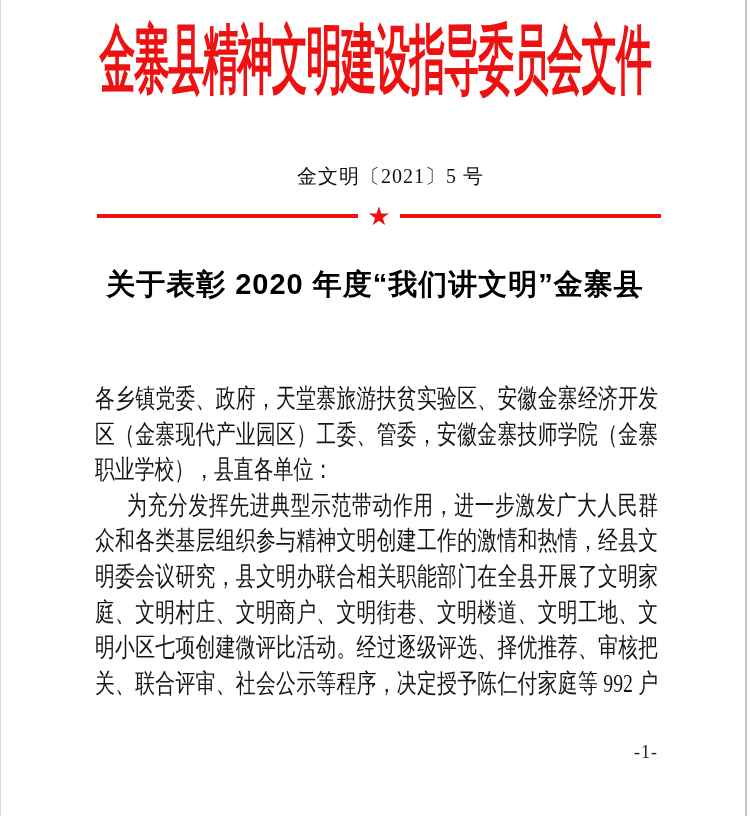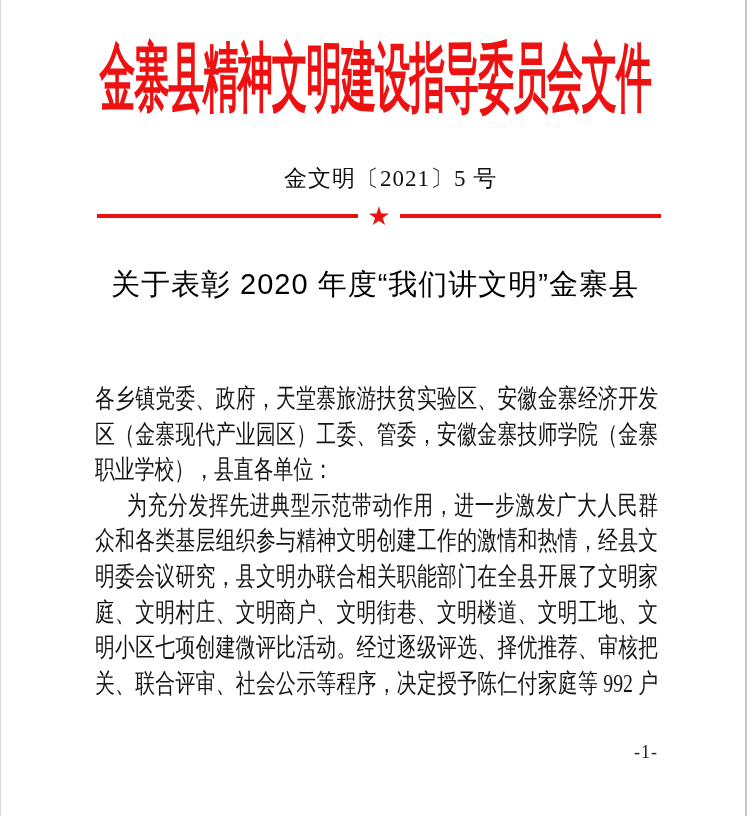--- a/index.html
+++ b/index.html
@@ -27,21 +27,21 @@
     width: 2px; background: var(--edge-gray);
   }
 
   
   .red-header {
     position: absolute;
     left: 0; right: 0;
     top: 36px;
     height: 68px;
     display: flex;
-    align-items: flex-end;
+    align-items: flex-start;
     justify-content: center;
     overflow: visible;
   }
   .red-header .stretch {
     display: inline-block;
     font-family: "Liberation Serif", "DejaVu Serif", serif;
     font-weight: bold;
     font-size: 37px;
     letter-spacing: -1.5px;
     white-space: nowrap;
@@ -49,21 +49,21 @@
     transform: scale(0.97, 2.02);
     transform-origin: center center;
   }
 
   
   .doc-number {
     position: absolute;
     left: 0; right: 0;
     top: 163px;
     text-align: center;
-    font-size: 23px;
+    font-size: 20px;
     letter-spacing: 1px;
     color: #111111;
     white-space: nowrap;
     margin-left: 31px;
   }
 
   
   .red-rule {
     position: absolute;
     left: 97px;
@@ -87,21 +87,21 @@
     font-family: "DejaVu Sans", sans-serif;
   }
 
   
   .doc-title {
     position: absolute;
     left: 0; right: 0;
     top: 265px;
     text-align: center;
     font-family: "Liberation Sans", "DejaVu Sans", sans-serif;
-    font-weight: normal;
+    font-weight: bold;
     font-size: 29px;
     line-height: 38px;
     letter-spacing: 1px;
     color: #000000;
   }
 
   
   .doc-body {
     position: absolute;
     left: 95px;

